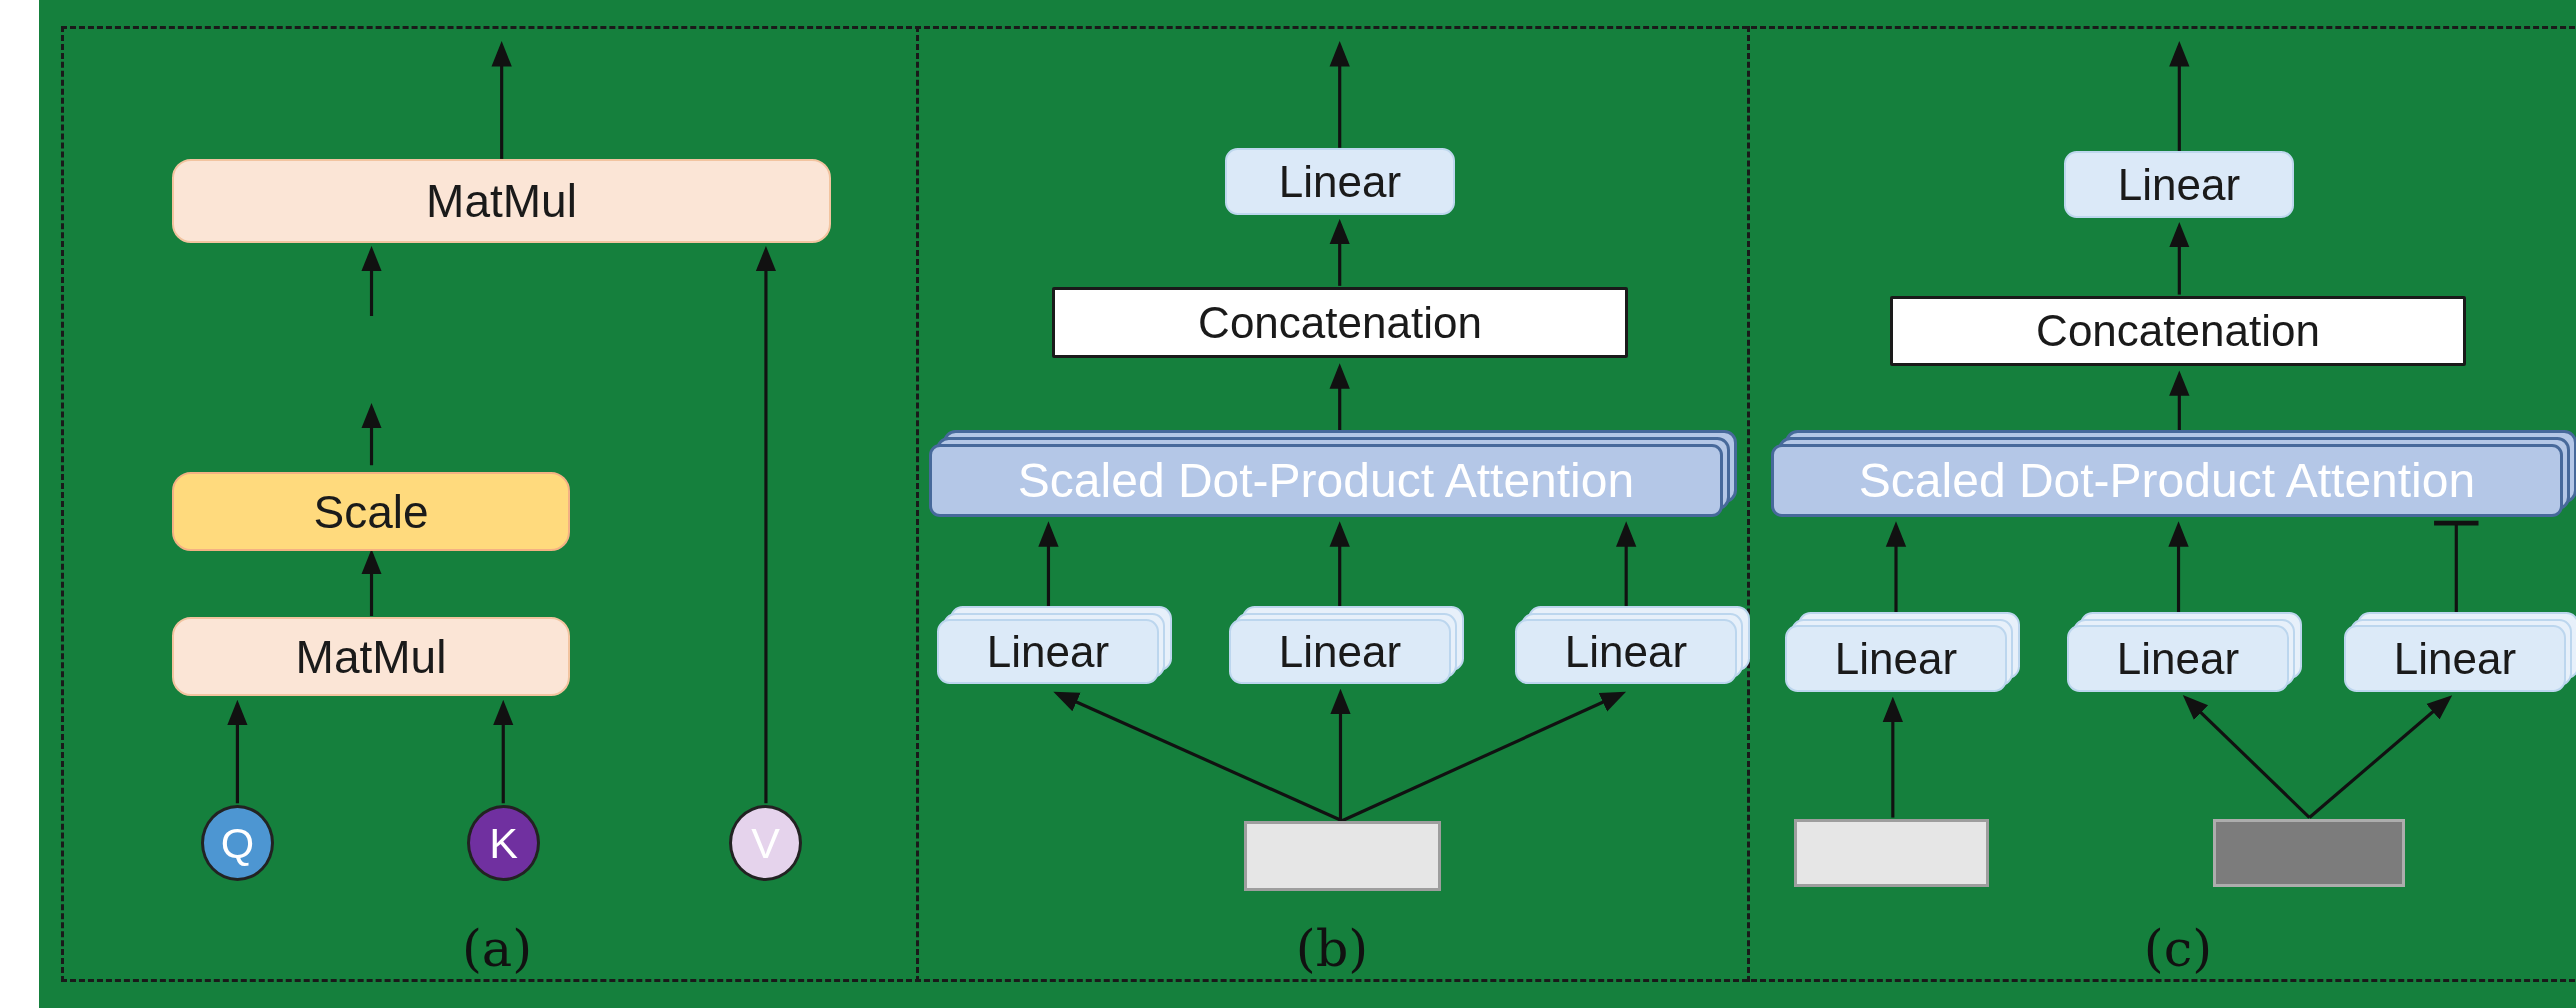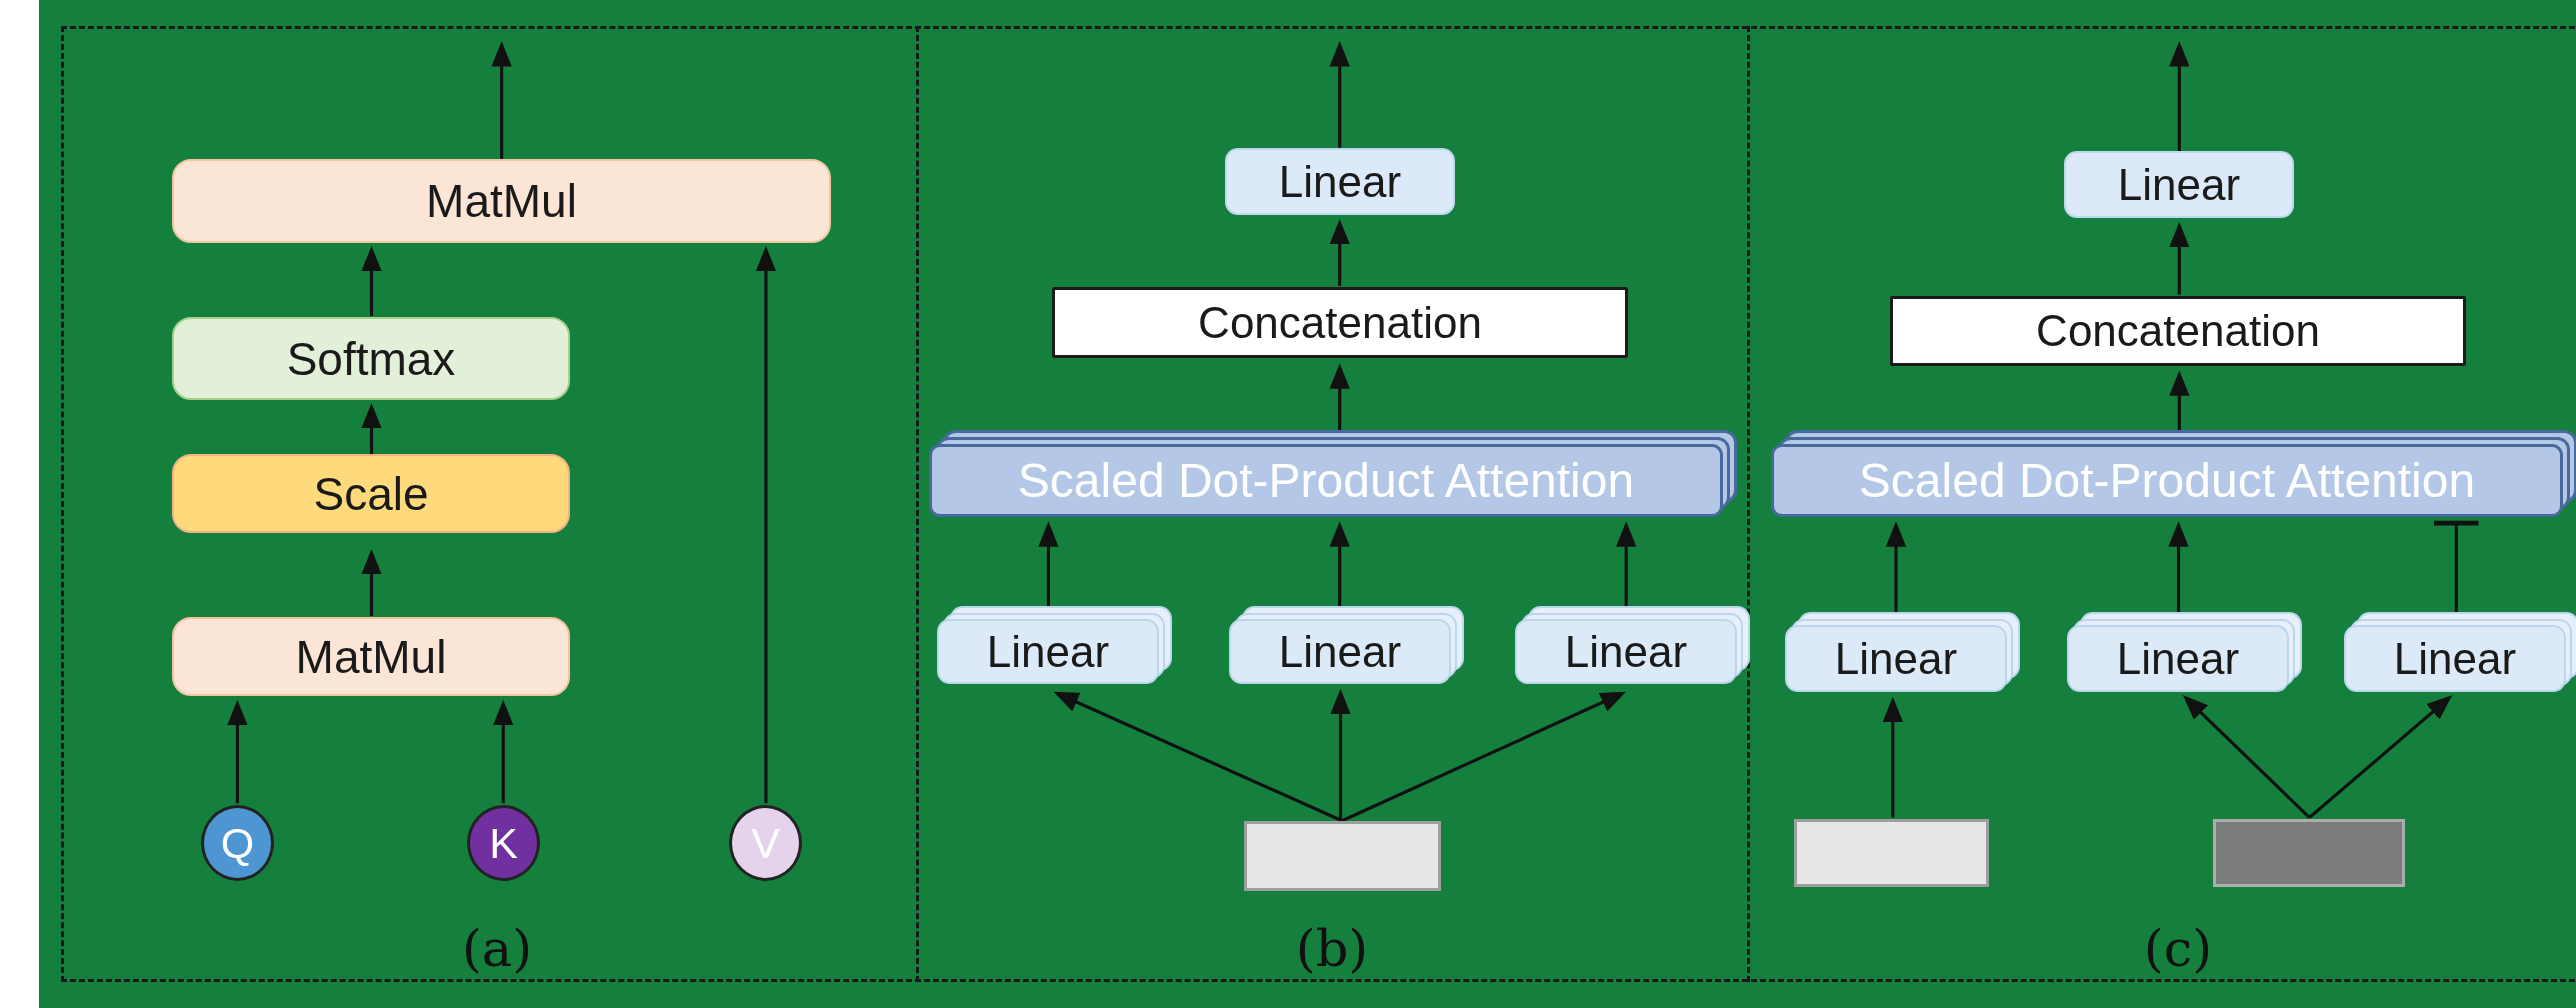--- a/index.html
+++ b/index.html
@@ -92,24 +92,21 @@
       <line x1="3018" y1="659" x2="3074" y2="659" stroke-width="6"></line>
       <line x1="2336" y1="1030" x2="2336" y2="884" marker-end="url(#ah)"></line>
       <line x1="2861" y1="1030" x2="2706" y2="880" marker-end="url(#ah)"></line>
       <line x1="2861" y1="1030" x2="3036" y2="880" marker-end="url(#ah)"></line>
     </g>
   </svg>
 
   <div class="node peach" style="left:133px;top:159px;width:659px;height:84px;">
     <span>MatMul</span>
   </div>
-  <div class="node green" style="left:133px;top:317px;width:398px;height:83px;">
-    <span>Softmax</span>
-  </div>
-  <div class="node yellow" style="left:133px;top:454px;width:398px;height:79px;">
+  <div class="node yellow" style="left:133px;top:472px;width:398px;height:79px;">
     <span>Scale</span>
   </div>
   <div class="node peach" style="left:133px;top:617px;width:398px;height:79px;">
     <span>MatMul</span>
   </div>
   <div class="circle q" style="left:162px;top:805px;width:73px;height:76px;">
     <span>Q</span>
   </div>
   <div class="circle k" style="left:428px;top:805px;width:73px;height:76px;">
     <span>K</span>

